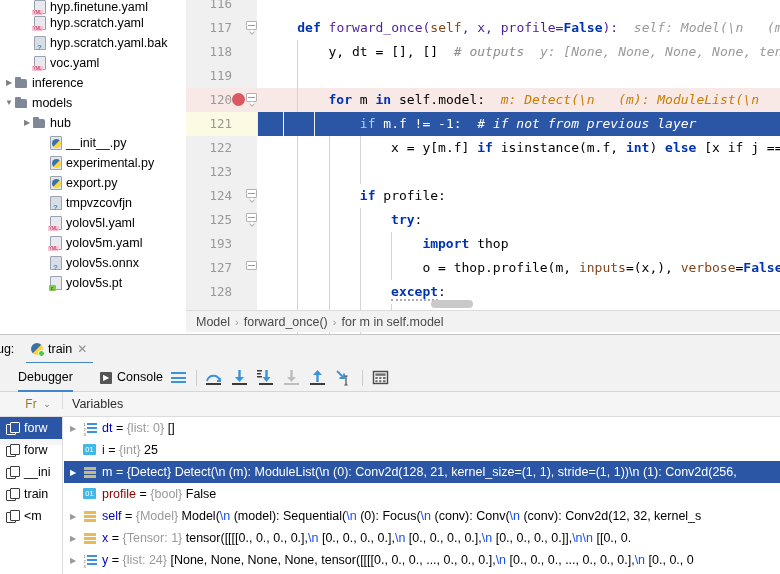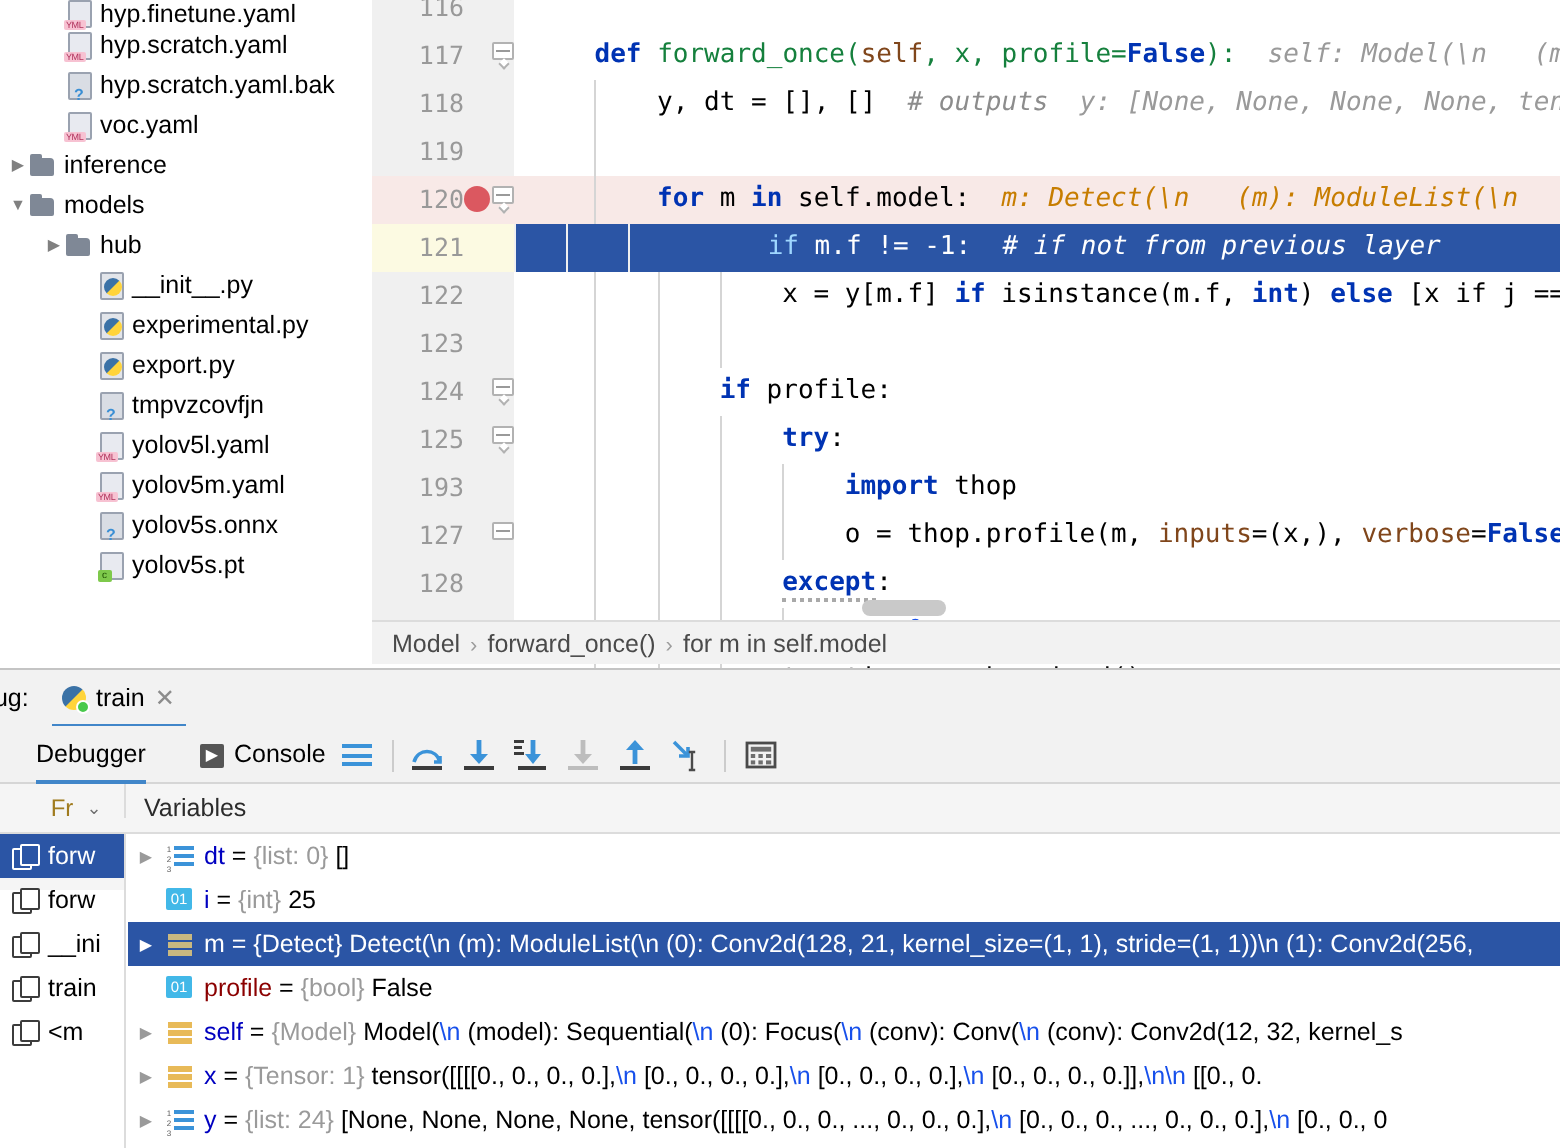--- a/index.html
+++ b/index.html
@@ -79,33 +79,33 @@
                     transform:rotate(-45deg); }
   .bp { position:absolute; left:46px; top:5px; width:13px; height:13px;
         border-radius:50%; background:#db5860; }
 
   .guide { position:absolute; top:0; width:1px; height:24px; background:#d5d5d5; }
   .codetext { position:absolute; left:0; top:0; height:24px; line-height:24px;
               font-family:"DejaVu Sans Mono", monospace; font-size:13px;
               white-space:pre; }
   .kw { color:#0033b3; font-weight:bold; }
   .df { color:#0033b3; font-weight:bold; }
-  .fn { color:#15803d; }
+  .fn { color:#4c1d95; }
   .param { color:#80461b; }
   .num { color:#1750eb; }
   .op { color:#000000; }
   .cm { color:#8c8c8c; font-style:italic; }
   .inline-hint { color:#9a9a9a; font-style:italic; }
   .hint-orange { color:#c77d00; font-style:italic; }
   .err-sq { border-bottom:2px dotted #a9a9a9; }
 
   .row-hl-pink { background:#f8e9e7 !important; }
   .row-hl-cream { background:#fcfae2 !important; }
   .sel-band { position:absolute; background:#2b55a5; height:24px; }
-  .sel-band .codetext, .sel-band .t { color:#ffffff !important;margin-left:24px; }
+  .sel-band .codetext, .sel-band .t { color:#ffffff !important; }
   .sel-white { color:#ffffff !important; }
   .sel-cyan { color:#9fd7ff !important; }
 
   
   #breadcrumb { position:absolute; left:186px; top:310px; width:594px; height:22px;
                 background:#f2f2f2; border-top:1px solid #dcdcdc;
                 font-size:12.5px; color:#4a4a4a; line-height:22px; padding-left:10px; white-space:nowrap;}
   #breadcrumb .sep { color:#9c9c9c; padding:0 5px; font-size:11px; }
   #editor-hscroll { position:absolute; left:245px; top:300px; width:42px; height:8px;
                     background:#c9c9c9; border-radius:4px; }

